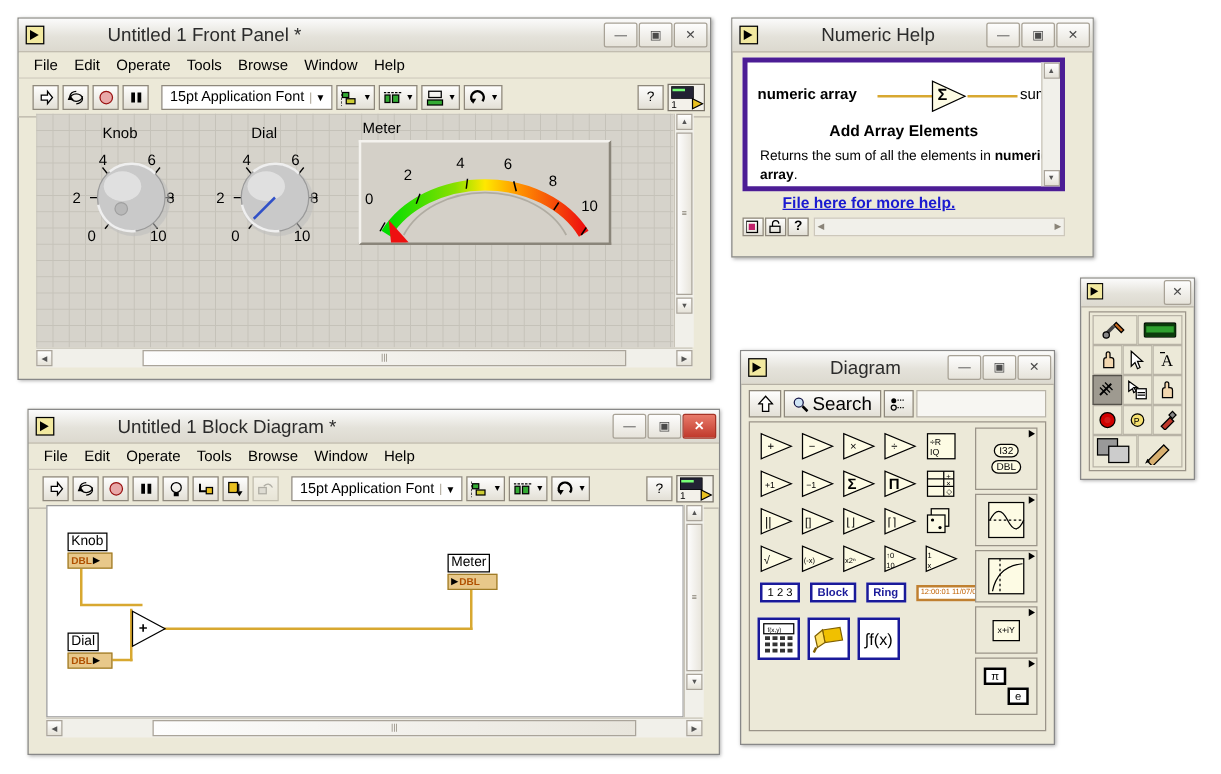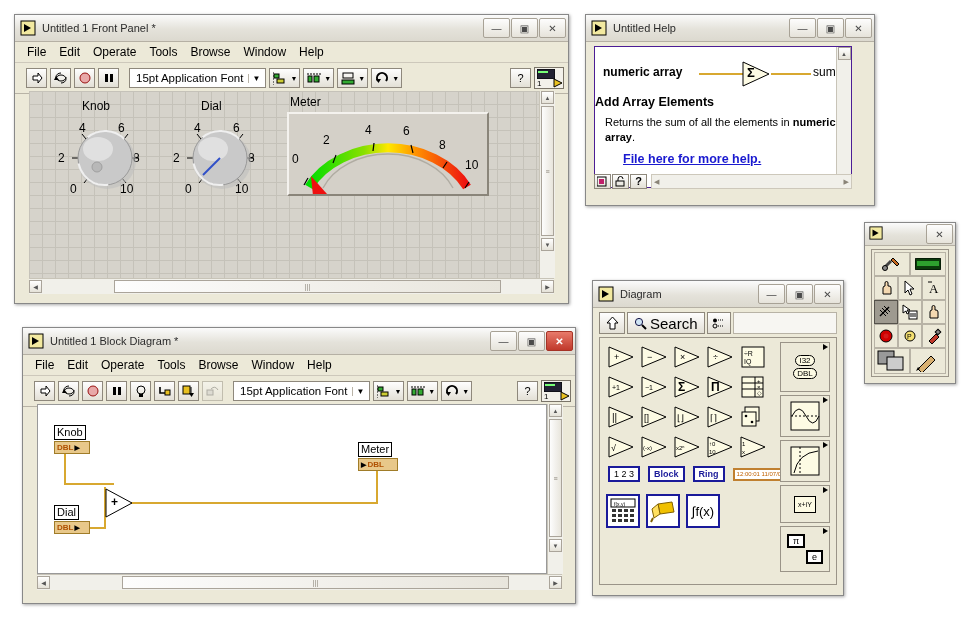--- a/index.html
+++ b/index.html
@@ -3,21 +3,21 @@
 <meta charset="utf-8">
 <style>
   html,body{margin:0;padding:0;}
   body{width:977px;height:619px;background:#fff;font-family:"Liberation Sans",sans-serif;
        font-size:12px;color:#000;overflow:hidden;position:relative;}
   .win{position:absolute;background:#ece9d8;border:1px solid #888;box-shadow:1px 1px 3px rgba(0,0,0,.35);}
   .tbar{height:26px;display:flex;align-items:center;
         background:linear-gradient(#fbfbfb,#e4e2da 55%,#dcd9cf);
         border-bottom:1px solid #b5b0a4;padding:0 2px 0 5px;}
   .tbar .ico{width:16px;height:16px;margin-right:6px;flex:none;}
-  .ttl{font-size:11px;color:#2b2b2b;flex:1;white-space:nowrap;overflow:hidden;}
+  .ttl{font-size:15px;color:#2b2b2b;flex:1;white-space:nowrap;overflow:hidden;margin-left:44px;}
   .tbtns{display:flex;gap:1px;}
   .tbtn{width:25px;height:18px;border:1px solid #a8a296;background:linear-gradient(#fdfdfd,#e6e3da);
         display:flex;align-items:center;justify-content:center;font-size:10px;color:#4a4a4a;border-radius:2px;}
   .tbtn.close-red{background:linear-gradient(#e87a6a,#c0392b);border-color:#a53326;color:#fff;font-weight:bold;}
   .menubar{height:20px;display:flex;align-items:center;gap:1px;padding:0 6px;
            background:#ece9d8;border-bottom:1px solid #cdc8bb;font-size:12px;}
   .menubar span{padding:1px 6px;cursor:default;}
   .toolbar{height:26px;display:flex;align-items:center;gap:3px;padding:2px 4px;
            background:#ece9d8;border-bottom:1px solid #b8b3a6;}
   .tb{height:20px;min-width:21px;border:1px solid #8e887c;background:linear-gradient(#fefefe,#e3e0d6);
@@ -445,41 +445,41 @@
 </div>
 
 <div class="win" style="left:585px;top:14px;width:288px;height:190px;">
   <div class="tbar">
     <span class="ico">
       <svg width="16" height="16" viewBox="0 0 16 16">
           <rect x="1" y="1" width="14" height="14" fill="#f2e9a0" stroke="#000"></rect>
           <polygon points="4,4 4,12 11,8" fill="#000"></polygon>
         </svg>
     </span>
-    <span class="ttl">Untitled Help</span>
+    <span class="ttl">Numeric Help</span>
     <span class="tbtns">
       <span class="tbtn">—</span>
       <span class="tbtn">▣</span>
       <span class="tbtn">✕</span>
     </span>
   </div>
 
-  <div style="position:absolute;left:8px;top:31px;width:258px;height:142px;background:#fff;border:1px solid #4c1d95;box-sizing:border-box;">
+  <div style="position:absolute;left:8px;top:31px;width:258px;height:107px;background:#fff;border:4px solid #4c1d95;box-sizing:border-box;">
 
     <div style="position:absolute;left:8px;top:12px;width:245px;height:30px;">
       <span style="position:absolute;left:0px;top:6px;font-size:12px;font-weight:bold;">numeric array</span>
       <svg width="245" height="30" viewBox="0 0 245 30" style="position:absolute;left:0;top:0">
         <line x1="96" y1="15" x2="140" y2="15" stroke="#d8a830" stroke-width="2"></line>
         <line x1="168" y1="15" x2="208" y2="15" stroke="#d8a830" stroke-width="2"></line>
         <polygon points="140,3 140,27 166,15" fill="#fdfbe4" stroke="#000"></polygon>
       </svg>
       <span style="position:absolute;left:144px;top:6px;font-size:13px;font-weight:bold;">Σ</span>
       <span style="position:absolute;left:210px;top:6px;font-size:12px;">sum</span>
     </div>
-    <div style="position:absolute;left:0;top:48px;width:100%;text-align:left;font-size:12.5px;font-weight:bold;">Add Array Elements</div>
+    <div style="position:absolute;left:0;top:48px;width:100%;text-align:center;font-size:12.5px;font-weight:bold;">Add Array Elements</div>
     <div style="position:absolute;left:10px;top:68px;width:238px;font-size:11px;line-height:15px;">
       <span>Returns the sum of all the elements in </span><b>numeric array</b><span>.</span>
     </div>
     <a class="helplink" href="#" style="position:absolute;left:28px;top:105px;">File here for more help.</a>
 
     <div class="sb-v" style="right:0;top:0;width:14px;height:100%;">
       <div class="sb-btn" style="margin:0 auto;">▲</div>
       <div class="sb-btn" style="margin:0 auto;position:absolute;bottom:0;left:0;right:0;">▼</div>
     </div>
   </div>

